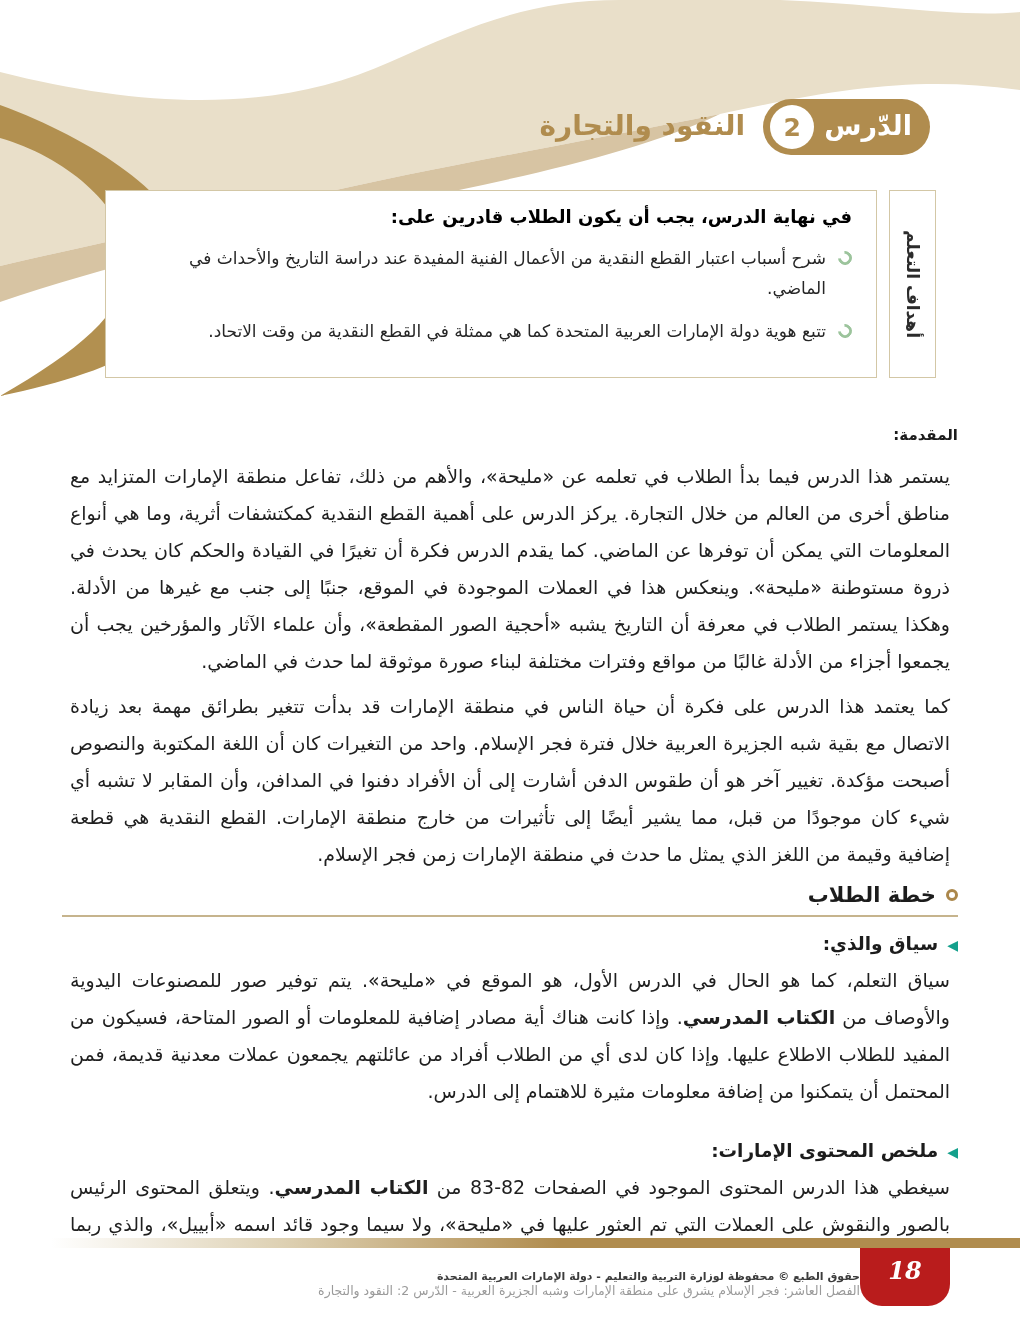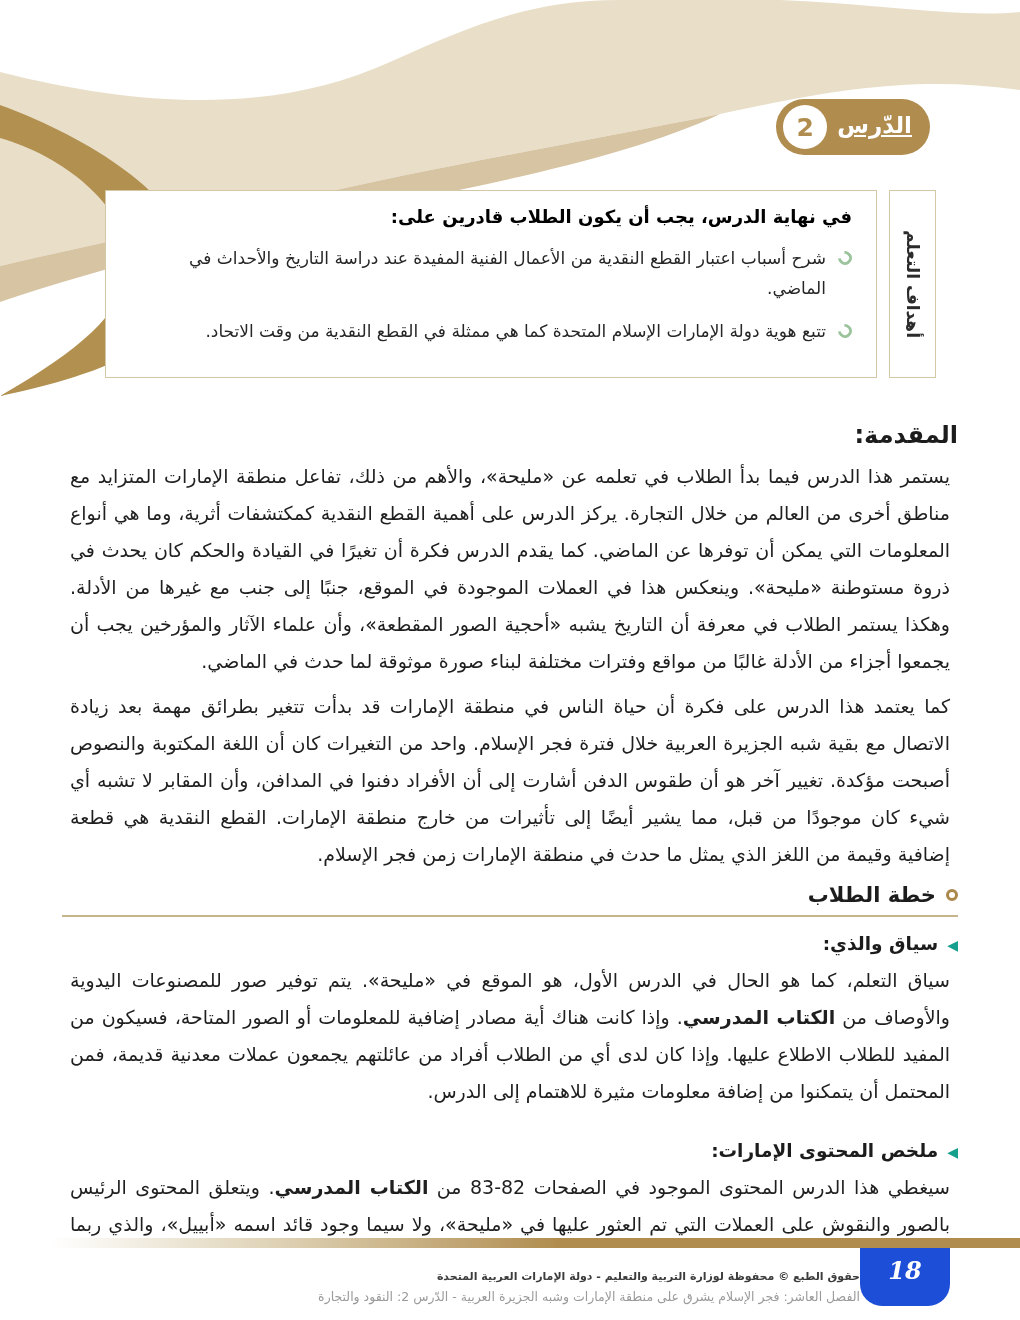--- a/index.html
+++ b/index.html
@@ -13,21 +13,21 @@
   .decor { position:absolute; top:0; left:0; z-index:0; pointer-events:none; }
   
   .content { position:relative; z-index:1; padding:0 62px; }
 
   
   .title-row { margin-top:98px; margin-right:28px; display:flex; align-items:center; height:58px; }
   .lesson-badge {
     display:flex; align-items:center; background:#b08c4e; border-radius:29px;
     height:56px; padding:0 18px 0 7px; gap:10px;
   }
-  .lesson-badge .badge-label { color:#ffffff; font-weight:bold; font-size:23px; padding-bottom:4px;text-decoration:underline; }
+  .lesson-badge .badge-label { color:#ffffff; font-weight:bold; font-size:27px; padding-bottom:4px; }
   .badge-circle {
     width:44px; height:44px; background:#ffffff; border-radius:50%;
     display:flex; align-items:center; justify-content:center;
     color:#b08c4e; font-weight:bold; font-size:25px;
   }
   .lesson-name { color:#b08c4e; font-weight:bold; font-size:28px; margin-right:18px; padding-bottom:4px; }
 
   
   .objectives-row { display:flex; margin:34px 22px 0 43px; gap:12px; min-height:176px; }
   .objectives-tab {
@@ -42,21 +42,21 @@
   .objectives-header { color:#000000; font-weight:bold; font-size:18px; margin-bottom:16px; }
   .objectives-list { list-style:none;text-align:right; }
   .objectives-list li { display:flex; align-items:flex-start; gap:12px; margin-bottom:13px; font-size:17px; color:#262626; line-height:30px; }
   .c-ring {
     flex:none; width:14px; height:14px; margin-top:8px;
     border:3.5px solid #9cc49c; border-radius:50%; border-left-color:transparent;
     transform:rotate(40deg);
   }
 
   
-  .intro-heading { margin-top:42px; font-size:24px; font-weight:bold; color:#1c1c1c; line-height:30px; }
+  .intro-heading { margin-top:42px; font-size:15px; font-weight:bold; color:#1c1c1c; line-height:30px; }
   p.body-text {
     font-size:19px; line-height:37px; color:#1f1f1f;
     text-align:justify; margin:8px;
   }
   p.body-text b { font-weight:bold; }
 
   
   .plan-heading { margin-top:10px; display:flex; align-items:center; gap:10px; font-size:21px; font-weight:bold; color:#1c1c1c; }
   .gold-ring { flex:none; width:12px; height:12px; border:3.5px solid #ab874b; border-radius:50%; }
   .plan-rule { border:none; border-top:2px solid #c6b48d; margin-top:8px; }
@@ -66,63 +66,64 @@
   .arrow-icon { flex:none; color:#14a08c; font-size:14px; line-height:1; padding-top:2px; }
 
   
   .footer { position:absolute; left:0; right:0; top:1238px; height:82px; background:#ffffff; z-index:2; }
   .footer-bar {
     height:10px;
     background:linear-gradient(to left, #b08c4e 0%, #b08c4e 45%, #ddd0b2 72%, rgba(255,255,255,0) 95%);
   }
   .page-tab {
     position:absolute; top:10px; right:70px; width:90px; height:58px;
-    background:#1d4ed8; border-radius:0 0 22px 22px;
+    background:#b91c1c; border-radius:0 0 22px 22px;
     display:flex; align-items:flex-start; justify-content:center;
     color:#ffffff; font-family:"DejaVu Serif", serif; font-style:italic; font-weight:bold; font-size:24px;
     padding-top:8px;
   }
   .footer-lines { position:absolute; top:12px; right:160px; text-align:right; }
   .footer-copyright { font-size:11px; font-weight:bold; color:#3c3c3c;margin-top:20px; }
-  .footer-chapter { margin-top:6px; font-size:12.5px; color:#9a9a9a; }
+  .footer-chapter { margin-top:0; font-size:12.5px; color:#9a9a9a; }
 </style>
 </head>
 <body>
 
 <div class="page">
 
   <svg class="decor" width="1020" height="410" viewBox="0 0 1020 410" aria-hidden="true">
     <path fill="#e9dfc9" d="M0,72 C150,110 280,112 390,62 C470,26 530,0 620,0 L780,0 C880,4 960,18 1020,12 L1020,90 C920,76 840,88 720,114 C560,146 430,168 310,196 C190,224 85,246 0,266 Z"></path>
     <path fill="#d7c4a3" d="M0,266 C85,246 190,224 310,196 C430,168 560,146 720,114 C640,152 520,178 400,202 C270,228 130,258 0,302 Z"></path>
     <path fill="#b29050" d="M0,105 C95,140 175,195 196,256 C212,318 140,368 0,396 C80,350 122,314 128,270 C134,214 70,158 0,138 Z"></path>
   </svg>
 
   <div class="content">
 
     <header class="title-row">
       <div class="lesson-badge">
         <span class="badge-label">الدّرس</span>
         <span class="badge-circle">2</span>
       </div>
+      <h1 class="lesson-name">النقود والتجارة</h1>
     </header>
 
     <section class="objectives-row">
       <aside class="objectives-tab">
         <span class="vtext">أهداف التعلم</span>
       </aside>
       <div class="objectives-box">
         <p class="objectives-header">في نهاية الدرس، يجب أن يكون الطلاب قادرين على:</p>
         <ul class="objectives-list">
           <li>
             <span class="c-ring"></span>
             <span>شرح أسباب اعتبار القطع النقدية من الأعمال الفنية المفيدة عند دراسة التاريخ والأحداث في الماضي.</span>
           </li>
           <li>
             <span class="c-ring"></span>
-            <span>تتبع هوية دولة الإمارات الإسلام المتحدة كما هي ممثلة في القطع النقدية من وقت الاتحاد.</span>
+            <span>تتبع هوية دولة الإمارات العربية المتحدة كما هي ممثلة في القطع النقدية من وقت الاتحاد.</span>
           </li>
         </ul>
       </div>
     </section>
 
     <section>
       <h2 class="intro-heading">المقدمة:</h2>
       <p class="body-text">يستمر هذا الدرس فيما بدأ الطلاب في تعلمه عن «مليحة»، والأهم من ذلك، تفاعل منطقة الإمارات المتزايد مع مناطق أخرى من العالم من خلال التجارة. يركز الدرس على أهمية القطع النقدية كمكتشفات أثرية، وما هي أنواع المعلومات التي يمكن أن توفرها عن الماضي. كما يقدم الدرس فكرة أن تغيرًا في القيادة والحكم كان يحدث في ذروة مستوطنة «مليحة». وينعكس هذا في العملات الموجودة في الموقع، جنبًا إلى جنب مع غيرها من الأدلة. وهكذا يستمر الطلاب في معرفة أن التاريخ يشبه «أحجية الصور المقطعة»، وأن علماء الآثار والمؤرخين يجب أن يجمعوا أجزاء من الأدلة غالبًا من مواقع وفترات مختلفة لبناء صورة موثوقة لما حدث في الماضي.</p>
       <p class="body-text">كما يعتمد هذا الدرس على فكرة أن حياة الناس في منطقة الإمارات قد بدأت تتغير بطرائق مهمة بعد زيادة الاتصال مع بقية شبه الجزيرة العربية خلال فترة فجر الإسلام. واحد من التغيرات كان أن اللغة المكتوبة والنصوص أصبحت مؤكدة. تغيير آخر هو أن طقوس الدفن أشارت إلى أن الأفراد دفنوا في المدافن، وأن المقابر لا تشبه أي شيء كان موجودًا من قبل، مما يشير أيضًا إلى تأثيرات من خارج منطقة الإمارات. القطع النقدية هي قطعة إضافية وقيمة من اللغز الذي يمثل ما حدث في منطقة الإمارات زمن فجر الإسلام.</p>
     </section>

